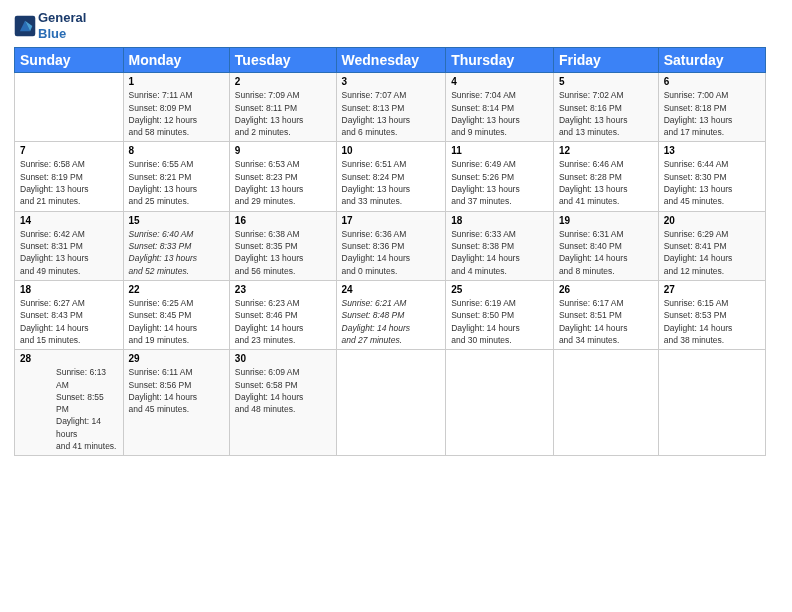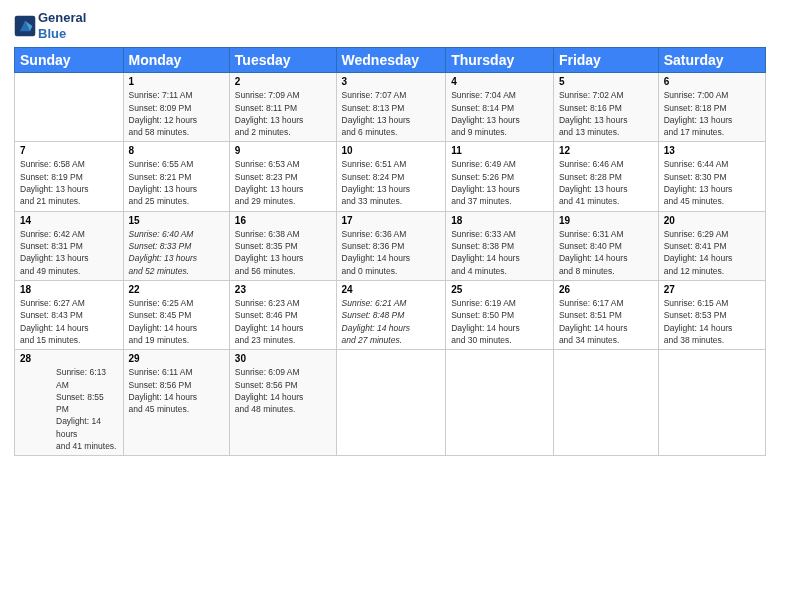--- a/index.html
+++ b/index.html
@@ -338,21 +338,21 @@
           <td>
             <span class="day-num">29</span>
             <div class="day-info" style="white-space: pre-line;">Sunrise: 6:11 AM
 Sunset: 8:56 PM
 Daylight: 14 hours
 and 45 minutes.</div>
           </td>
           <td>
             <span class="day-num">30</span>
             <div class="day-info" style="white-space: pre-line;">Sunrise: 6:09 AM
-Sunset: 8:56 PM
+Sunset: 6:58 PM
 Daylight: 14 hours
 and 48 minutes.</div>
           </td>
           <td class="empty-cell"></td>
           <td class="empty-cell"></td>
           <td class="empty-cell"></td>
           <td class="empty-cell"></td>
         </tr>
       </tbody>
   </table>

